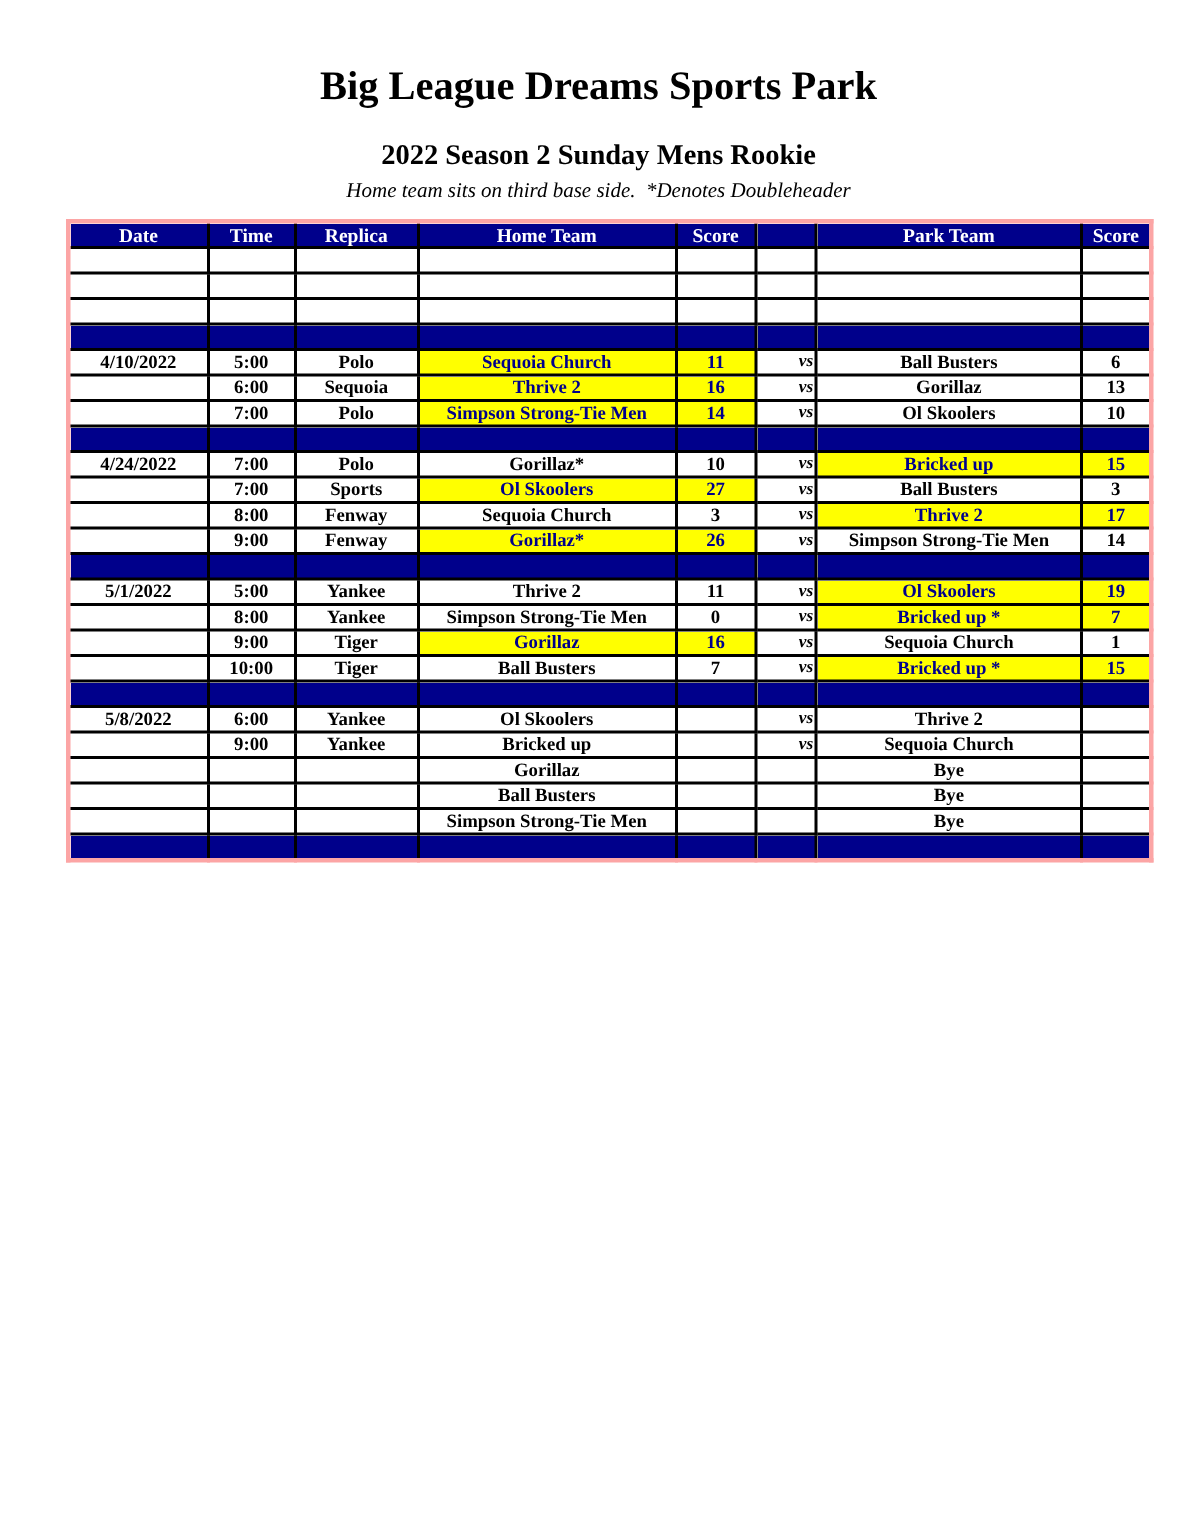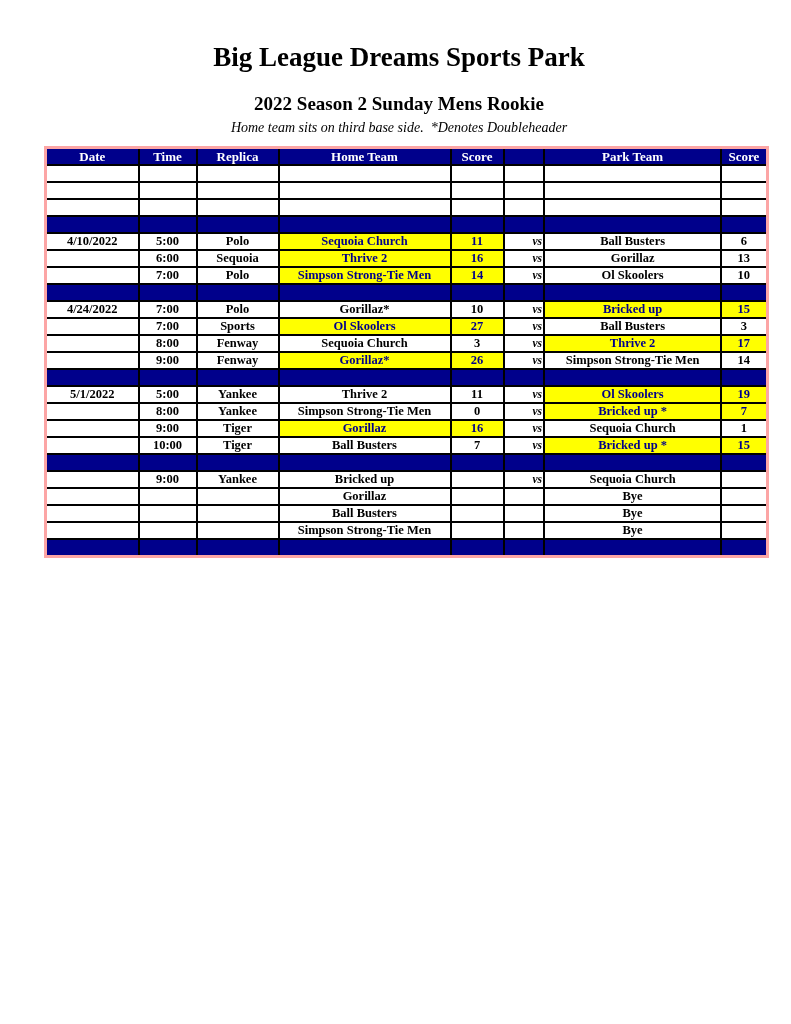--- a/index.html
+++ b/index.html
@@ -292,20 +292,30 @@
           <td></td>
           <td></td>
           <td></td>
           <td></td>
           <td></td>
           <td class="vs"></td>
           <td></td>
           <td></td>
         </tr>
         <tr>
+          <td>5/8/2022</td>
+          <td>6:00</td>
+          <td>Yankee</td>
+          <td>Ol Skoolers</td>
+          <td></td>
+          <td class="vs">vs</td>
+          <td>Thrive 2</td>
+          <td></td>
+        </tr>
+        <tr>
           <td></td>
           <td>9:00</td>
           <td>Yankee</td>
           <td>Bricked up</td>
           <td></td>
           <td class="vs">vs</td>
           <td>Sequoia Church</td>
           <td></td>
         </tr>
         <tr>

